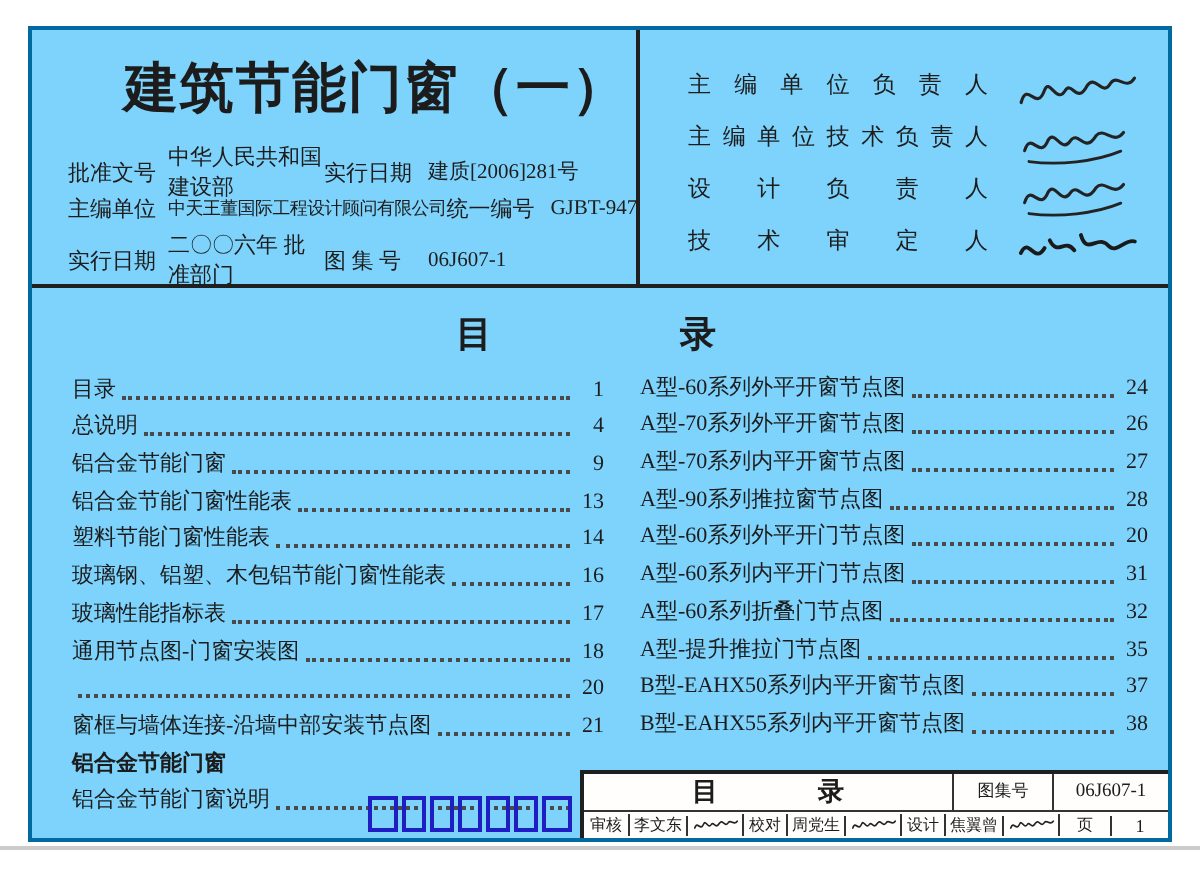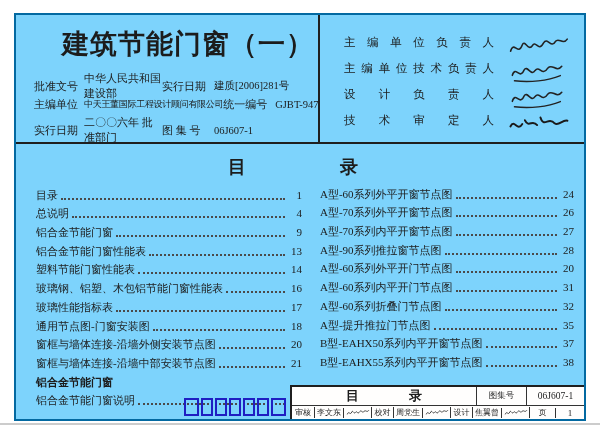--- a/index.html
+++ b/index.html
@@ -174,21 +174,20 @@
         <span class="toc-title">玻璃性能指标表</span>
         <span class="leader"></span>
         <span class="toc-page">17</span>
       </div>
       <div class="toc-row">
         <span class="toc-title">通用节点图-门窗安装图</span>
         <span class="leader"></span>
         <span class="toc-page">18</span>
       </div>
       <div class="toc-row">
-        <span class="toc-title">窗框与墙体连接-沿墙外侧安装节点图</span>
         <span class="leader"></span>
         <span class="toc-page">20</span>
       </div>
       <div class="toc-row">
         <span class="toc-title">窗框与墙体连接-沿墙中部安装节点图</span>
         <span class="leader"></span>
         <span class="toc-page">21</span>
       </div>
       <div class="toc-row section-row">
         <span class="toc-title">铝合金节能门窗</span>

